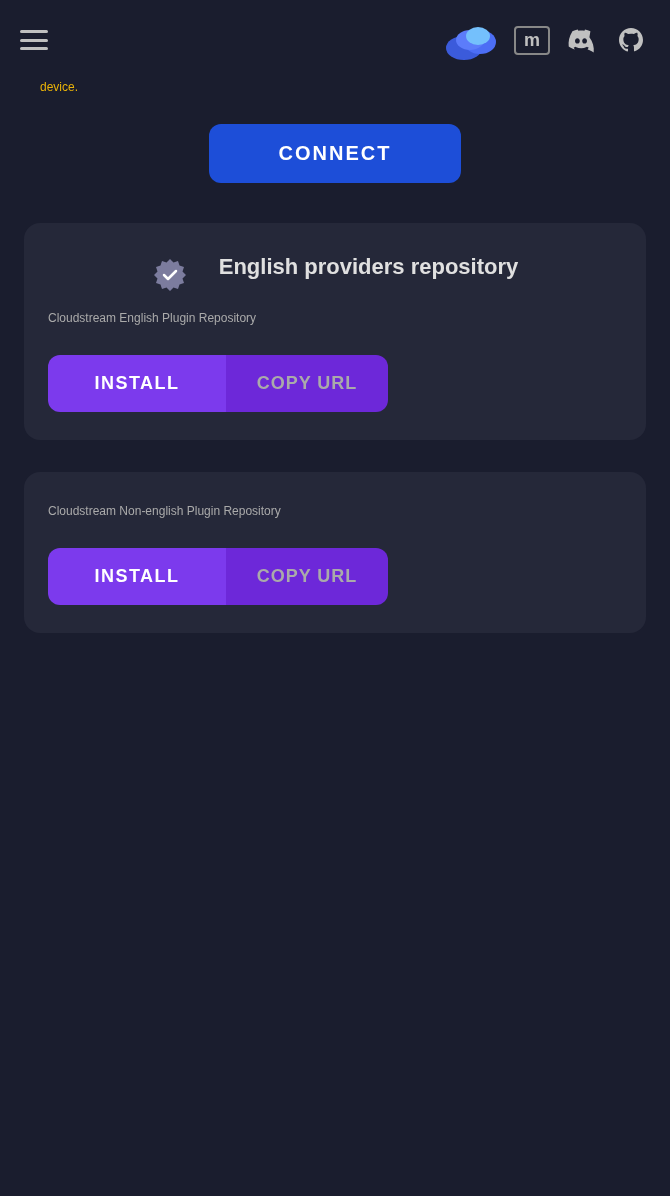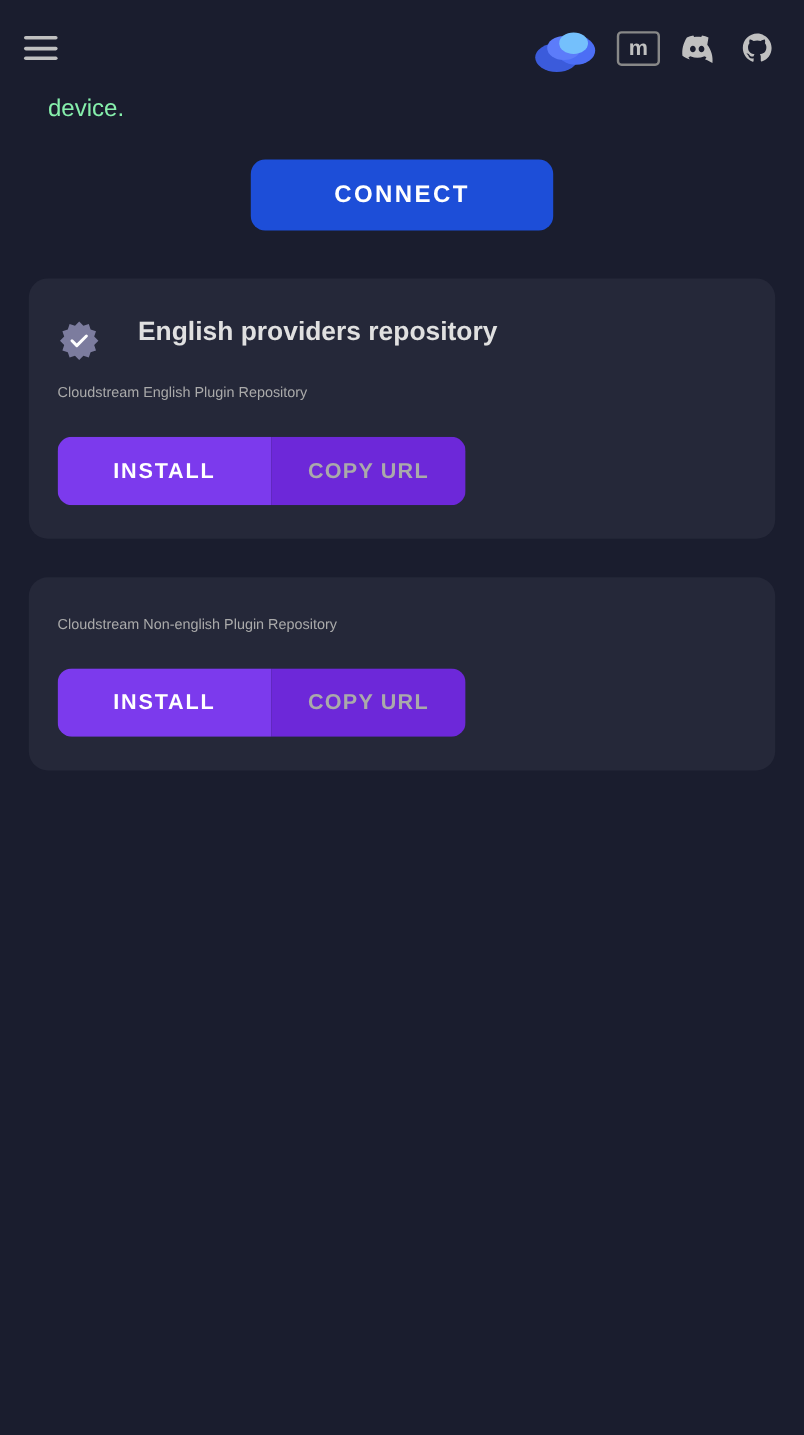--- a/index.html
+++ b/index.html
@@ -70,22 +70,22 @@
       height: 38px;
       display: flex;
       align-items: center;
       justify-content: center;
       cursor: pointer;
     }
 
     
     .device-text {
       padding: 0 40px 20px 40px;
-      color: #86efac;
-      font-size: 20px;
+      color: #eab308;
+      font-size: 12px;
     }
 
     
     .connect-section {
       display: flex;
       justify-content: center;
       padding: 10px 0 40px 0;
     }
 
     .connect-btn {
@@ -107,20 +107,21 @@
       border-radius: 16px;
       margin: 0 24px 32px 24px;
       padding: 30px 24px 28px 24px;
     }
 
     .repo-header {
       display: flex;
       align-items: flex-start;
       gap: 31px;
       margin-bottom: 16px;
+      justify-content: center;
     }
 
     .verified-badge {
       width: 36px;
       height: 36px;
       flex-shrink: 0;
       margin-top: 4px;
     }
 
     .repo-title {

